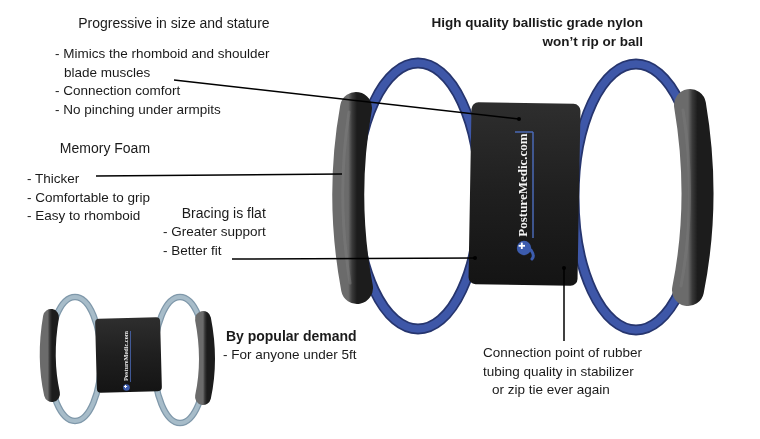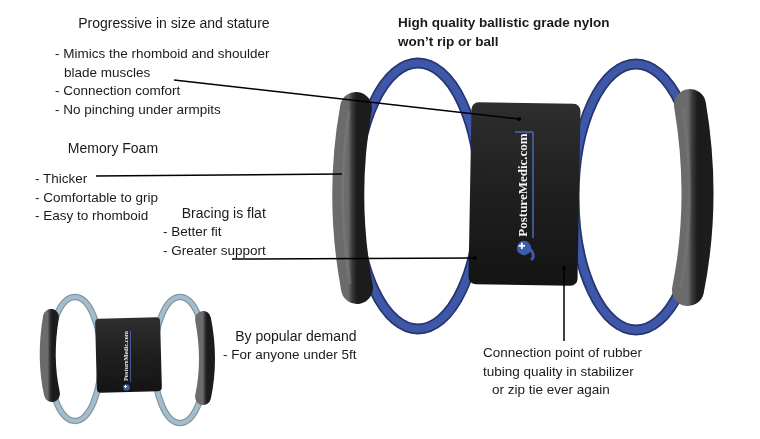--- a/index.html
+++ b/index.html
@@ -8,25 +8,25 @@
     width: 760px;
     height: 439px;
     background: #ffffff;
     font-family: "Liberation Sans", sans-serif;
     color: #1a1a1a;
     overflow: hidden;
   }
   .art { position: absolute; left: 0; top: 0; }
   .callout { position: absolute; font-size: 13.5px; }
   .callout .heading { font-size: 14px; line-height: 19px; white-space: nowrap; text-align: right; }
-  .callout .heading.bold { font-weight: normal; }
+  .callout .heading.bold { font-weight: bold; }
   .callout .line { line-height: 18.7px; white-space: nowrap; }
   .callout .first { margin-top: 12px; }
   .callout .indent { padding-left: 9px; }
-  .centered { text-align: left; font-weight: bold; }
+  .centered { text-align: right; font-weight: bold; }
   .centered .line { line-height: 19px; }
 </style>
 </head>
 <body>
 
 <div class="canvas">
 
   <svg class="art" width="760" height="439" viewBox="0 0 760 439">
     <defs>
       <linearGradient id="gripGrad" x1="0" y1="0" x2="1" y2="0">
@@ -122,31 +122,31 @@
     <div class="line indent">blade muscles</div>
     <div class="line">- Connection comfort</div>
     <div class="line">- No pinching under armpits</div>
   </div>
 
   <div class="callout centered" style="left:398px; top:13px; width:245px;">
     <div class="line">High quality ballistic grade nylon</div>
     <div class="line">won’t rip or ball</div>
   </div>
 
-  <div class="callout" style="left:35px; top:139px;">
+  <div class="callout" style="left:27px; top:139px;">
     <div class="heading">Memory Foam</div>
     <div class="line first">- Thicker</div>
     <div class="line">- Comfortable to grip</div>
     <div class="line">- Easy to rhomboid</div>
   </div>
 
   <div class="callout" style="left:163px; top:204px;">
     <div class="heading">Bracing is flat</div>
+    <div class="line">- Greater support</div>
     <div class="line">- Better fit</div>
-    <div class="line">- Greater support</div>
   </div>
 
   <div class="callout" style="left:223px; top:327px;">
     <div class="heading bold">By popular demand</div>
     <div class="line">- For anyone under 5ft</div>
   </div>
 
   <div class="callout" style="left:483px; top:344px;">
     <div class="line">Connection point of rubber</div>
     <div class="line">tubing quality in stabilizer</div>

